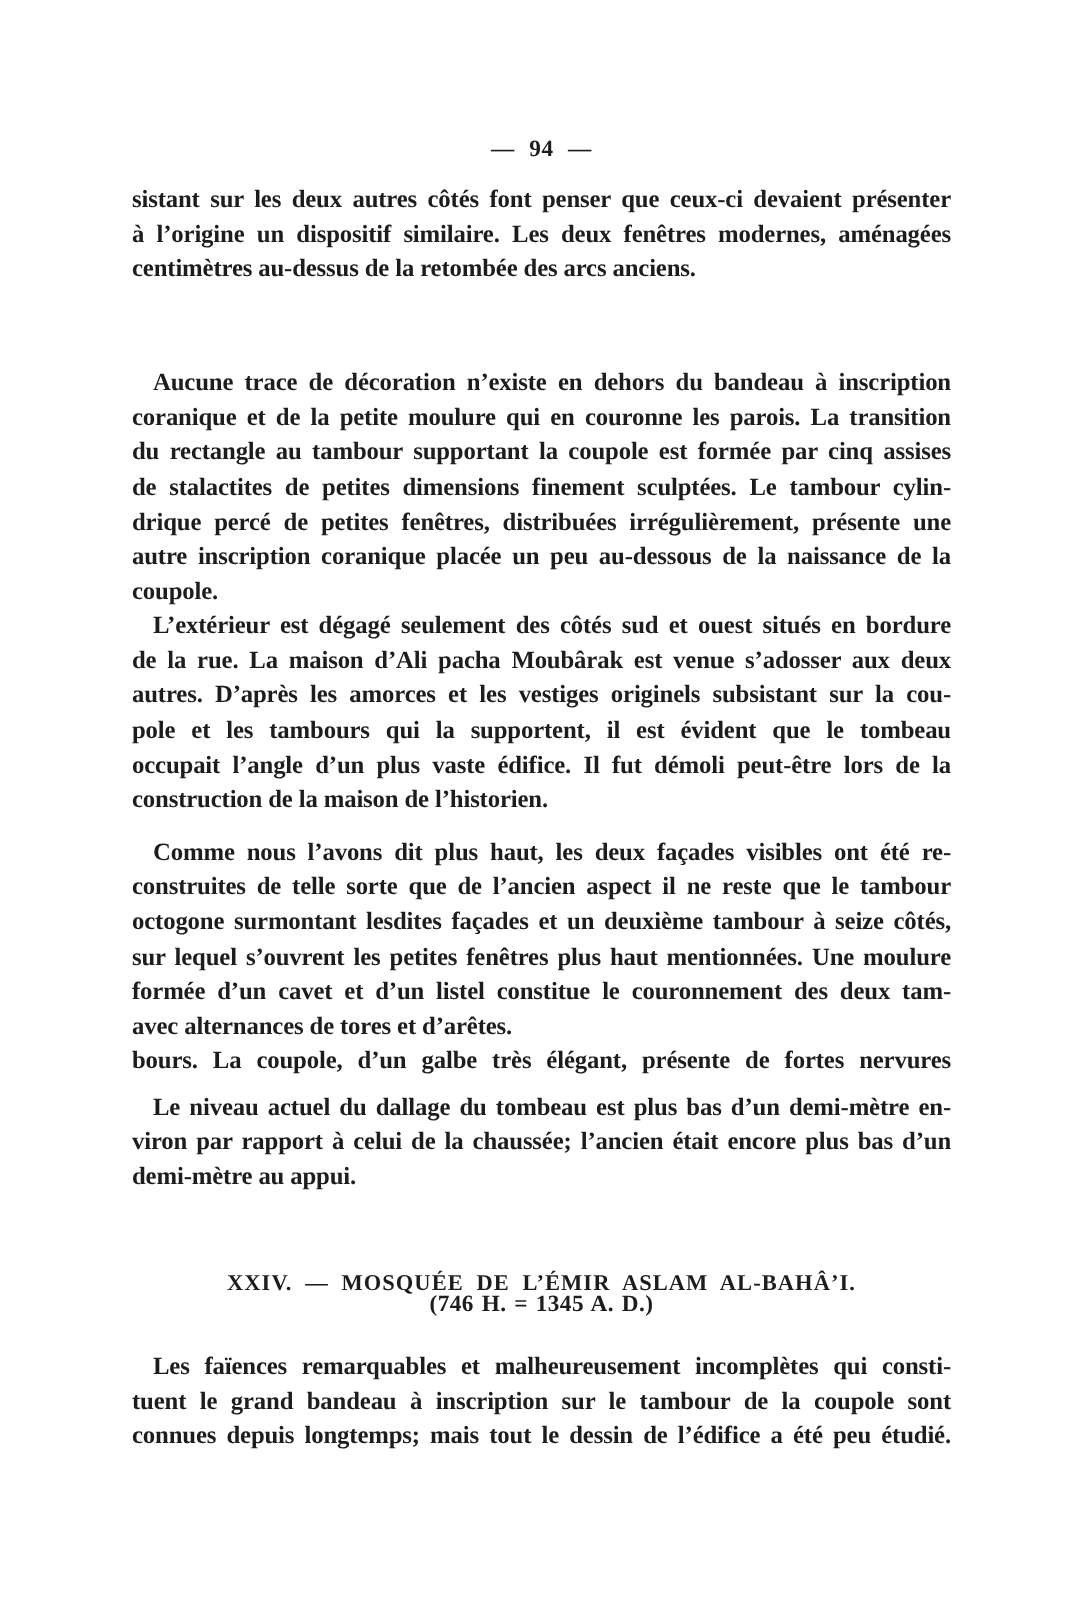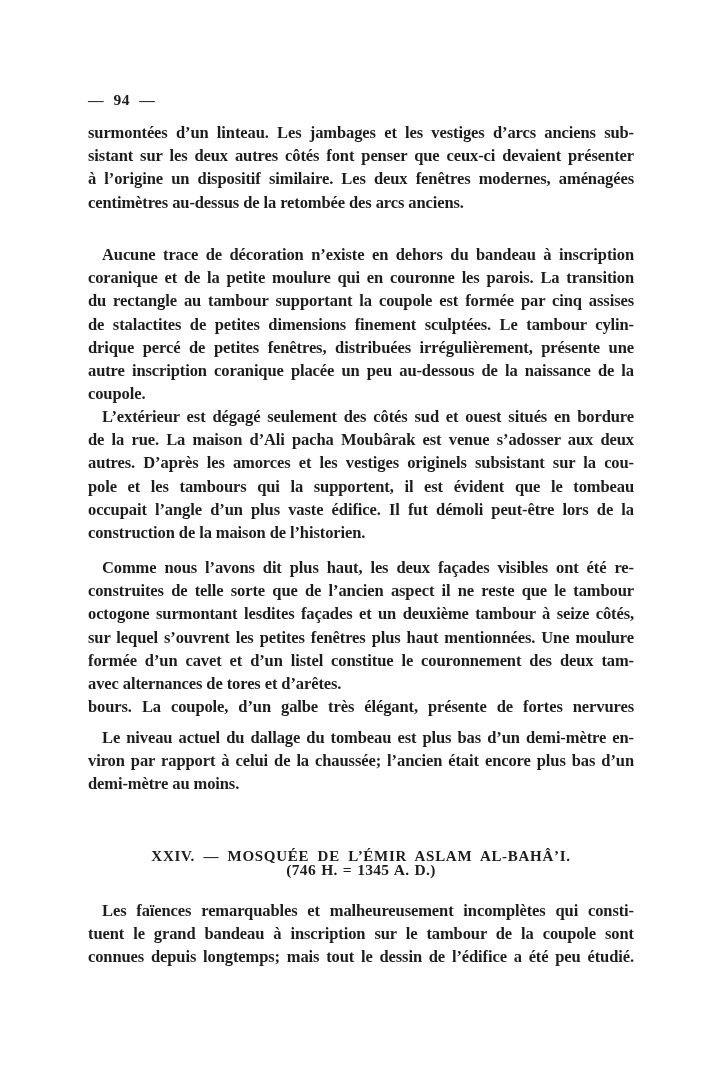--- a/index.html
+++ b/index.html
@@ -10,21 +10,21 @@
     background: #ffffff;
     overflow: hidden;
     font-family: "Liberation Serif", serif;
     color: #1d1d1d;
   }
   .pageno {
     position: absolute;
     top: 88px;
     left: 88px;
     width: 546px;
-    text-align: left;
+    text-align: center;
     font: 700 15.5px/23px "Liberation Serif", serif;
     word-spacing: 5px;
     letter-spacing: 0.5px;
   }
   .para {
     position: absolute;
     left: 88px;
     width: 546px;
   }
   .ln {
@@ -66,21 +66,20 @@
   }
 </style>
 </head>
 <body>
 
 <div class="page">
 
   <div class="pageno">— 94 —</div>
 
   <div class="para p1">
-    <div class="ln j">surmontées d’un linteau. Les jambages et les vestiges d’arcs anciens sub-</div>
     <div class="ln j">sistant sur les deux autres côtés font penser que ceux-ci devaient présenter</div>
     <div class="ln j">à l’origine un dispositif similaire. Les deux fenêtres modernes, aménagées</div>
     <div class="ln e">centimètres au-dessus de la retombée des arcs anciens.</div>
   </div>
 
   <div class="para p2">
     <div class="ln j ind">Aucune trace de décoration n’existe en dehors du bandeau à inscription</div>
     <div class="ln j">coranique et de la petite moulure qui en couronne les parois. La transition</div>
     <div class="ln j">du rectangle au tambour supportant la coupole est formée par cinq assises</div>
     <div class="ln j">de stalactites de petites dimensions finement sculptées. Le tambour cylin-</div>
@@ -104,21 +103,21 @@
     <div class="ln j">octogone surmontant lesdites façades et un deuxième tambour à seize côtés,</div>
     <div class="ln j">sur lequel s’ouvrent les petites fenêtres plus haut mentionnées. Une moulure</div>
     <div class="ln j">formée d’un cavet et d’un listel constitue le couronnement des deux tam-</div>
     <div class="ln e">avec alternances de tores et d’arêtes.</div>
     <div class="ln j">bours. La coupole, d’un galbe très élégant, présente de fortes nervures</div>
   </div>
 
   <div class="para p5">
     <div class="ln j ind">Le niveau actuel du dallage du tombeau est plus bas d’un demi-mètre en-</div>
     <div class="ln j">viron par rapport à celui de la chaussée; l’ancien était encore plus bas d’un</div>
-    <div class="ln e">demi-mètre au moins.</div>
+    <div class="ln e">demi-mètre au appui.</div>
   </div>
 
   <div class="heading">XXIV. — MOSQUÉE DE L’ÉMIR ASLAM AL-BAHÂ’I.</div>
 
   <div class="subheading">(746 H. = 1345 A. D.)</div>
 
   <div class="para p6">
     <div class="ln j ind">Les faïences remarquables et malheureusement incomplètes qui consti-</div>
     <div class="ln j">tuent le grand bandeau à inscription sur le tambour de la coupole sont</div>
     <div class="ln j">connues depuis longtemps; mais tout le dessin de l’édifice a été peu étudié.</div>

